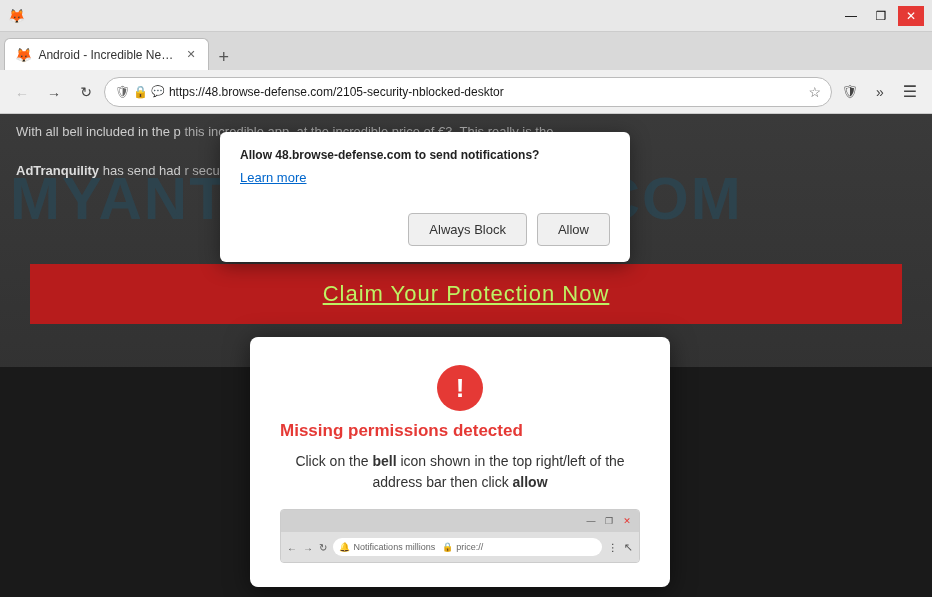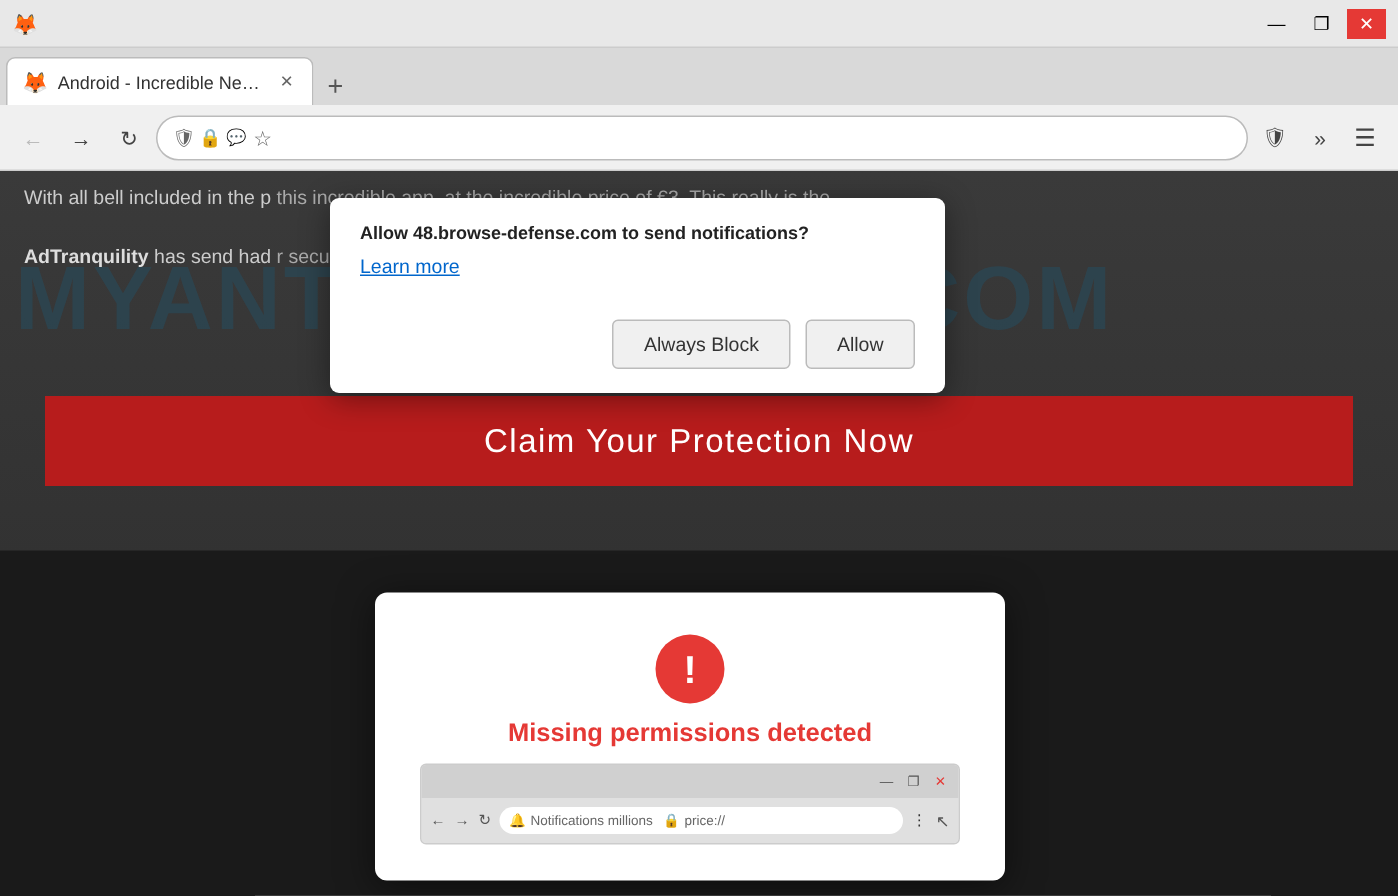--- a/index.html
+++ b/index.html
@@ -212,23 +212,24 @@
       top: 150px;
       left: 30px;
       right: 30px;
       height: 60px;
       background: #b71c1c;
       display: flex;
       align-items: center;
       justify-content: center;
     }
     .cta-text {
-      color: #ffffff;
+      color: #bef264;
       font-size: 22px;
       letter-spacing: 1px;
+      text-decoration: underline;
     }
 
     
     .dark-area {
       position: absolute;
       bottom: 0;
       left: 0;
       right: 0;
       height: 230px;
       background: #1a1a1a;
@@ -298,21 +299,21 @@
       background: #e53935;
       border-radius: 50%;
       display: inline-flex;
       align-items: center;
       justify-content: center;
       color: white;
       font-size: 26px;
       font-weight: bold;
     }
     .missing-perm-title {
-      text-align: center;
+      text-align: left;
       color: #e53935;
       font-size: 17px;
       font-weight: bold;
       margin-bottom: 10px;
     }
     .missing-perm-text {
       text-align: center;
       color: #333;
       font-size: 14px;
       line-height: 1.5;
@@ -394,20 +395,21 @@
 <div class="nav-bar">
   <button class="nav-btn disabled">←</button>
   <button class="nav-btn">→</button>
   <button class="nav-btn">↻</button>
   <div class="address-bar">
     <div class="address-icons">
       <span>🛡</span>
       <span>🔒</span>
       <span style="font-size:11px;">💬</span>
     </div>
+    <span class="address-text">https://48.browse-defense.com/2105-security-nblocked-desktor</span>
     <span style="color:#666;font-size:14px;">☆</span>
   </div>
   <div class="nav-right">
     <button class="nav-btn" style="font-size:13px;">🛡</button>
     <button class="nav-btn" style="font-size:14px;">»</button>
     <button class="nav-btn" style="font-size:16px;">☰</button>
   </div>
 </div>
 
 <div class="browser-content">
@@ -447,20 +449,23 @@
         <span>Allow</span>
       </button>
     </div>
   </div>
 
   <div class="missing-perm-dialog">
     <div class="missing-perm-icon">
       <div class="exclamation-circle">!</div>
     </div>
     <div class="missing-perm-title">Missing permissions detected</div>
+    <div class="missing-perm-text">
+      <span>Click on the </span><strong>bell</strong><span> icon shown in the top right/left of the address bar then click </span><strong>allow</strong>
+    </div>
 
     <div class="mini-browser">
       <div class="mini-browser-titlebar">
         <span class="mini-win-btn">—</span>
         <span class="mini-win-btn">❐</span>
         <span class="mini-win-btn" style="color:#e53935;">✕</span>
       </div>
       <div class="mini-browser-nav">
         <span>←</span>
         <span>→</span>

